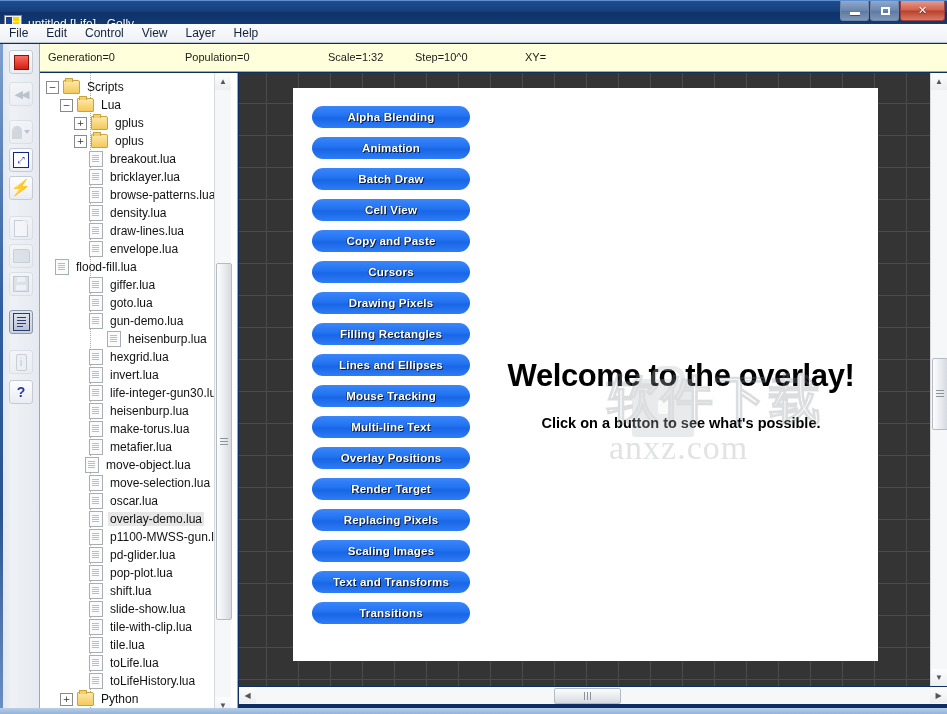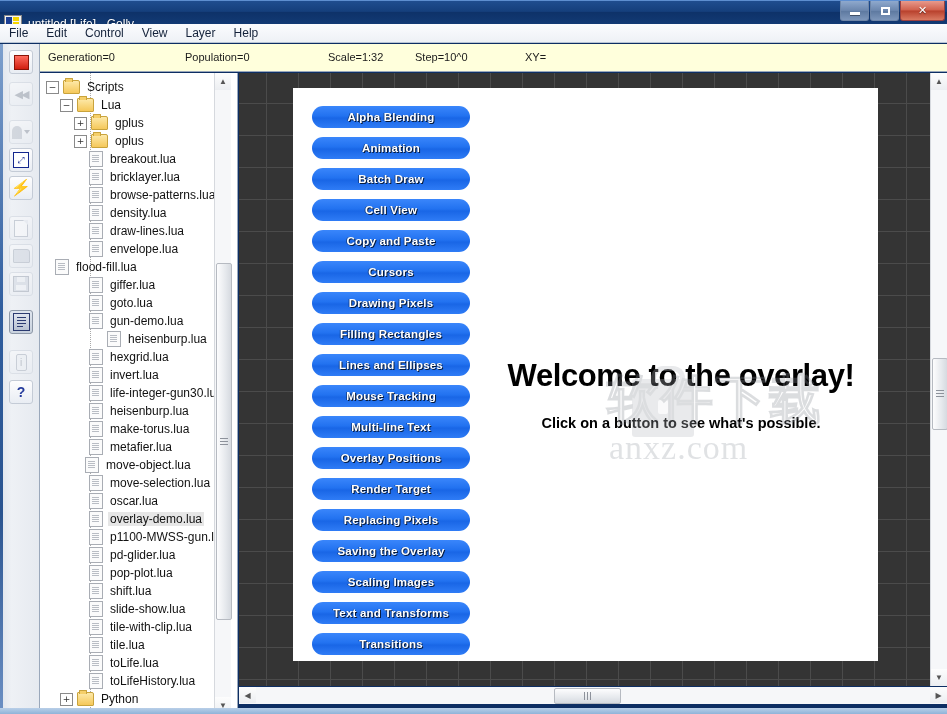--- a/index.html
+++ b/index.html
@@ -644,21 +644,20 @@
           <div class="obtn">Copy and Paste</div>
           <div class="obtn">Cursors</div>
           <div class="obtn">Drawing Pixels</div>
           <div class="obtn">Filling Rectangles</div>
           <div class="obtn">Lines and Ellipses</div>
           <div class="obtn">Mouse Tracking</div>
           <div class="obtn">Multi-line Text</div>
           <div class="obtn">Overlay Positions</div>
           <div class="obtn">Render Target</div>
           <div class="obtn">Replacing Pixels</div>
-          <div class="obtn">Saving the Overlay</div>
           <div class="obtn">Scaling Images</div>
           <div class="obtn">Text and Transforms</div>
           <div class="obtn">Transitions</div>
         </div>
 
       <div class="welcome">
         <h1>Welcome to the overlay!</h1>
         <p>Click on a button to see what's possible.</p>
       </div>
     </div>

